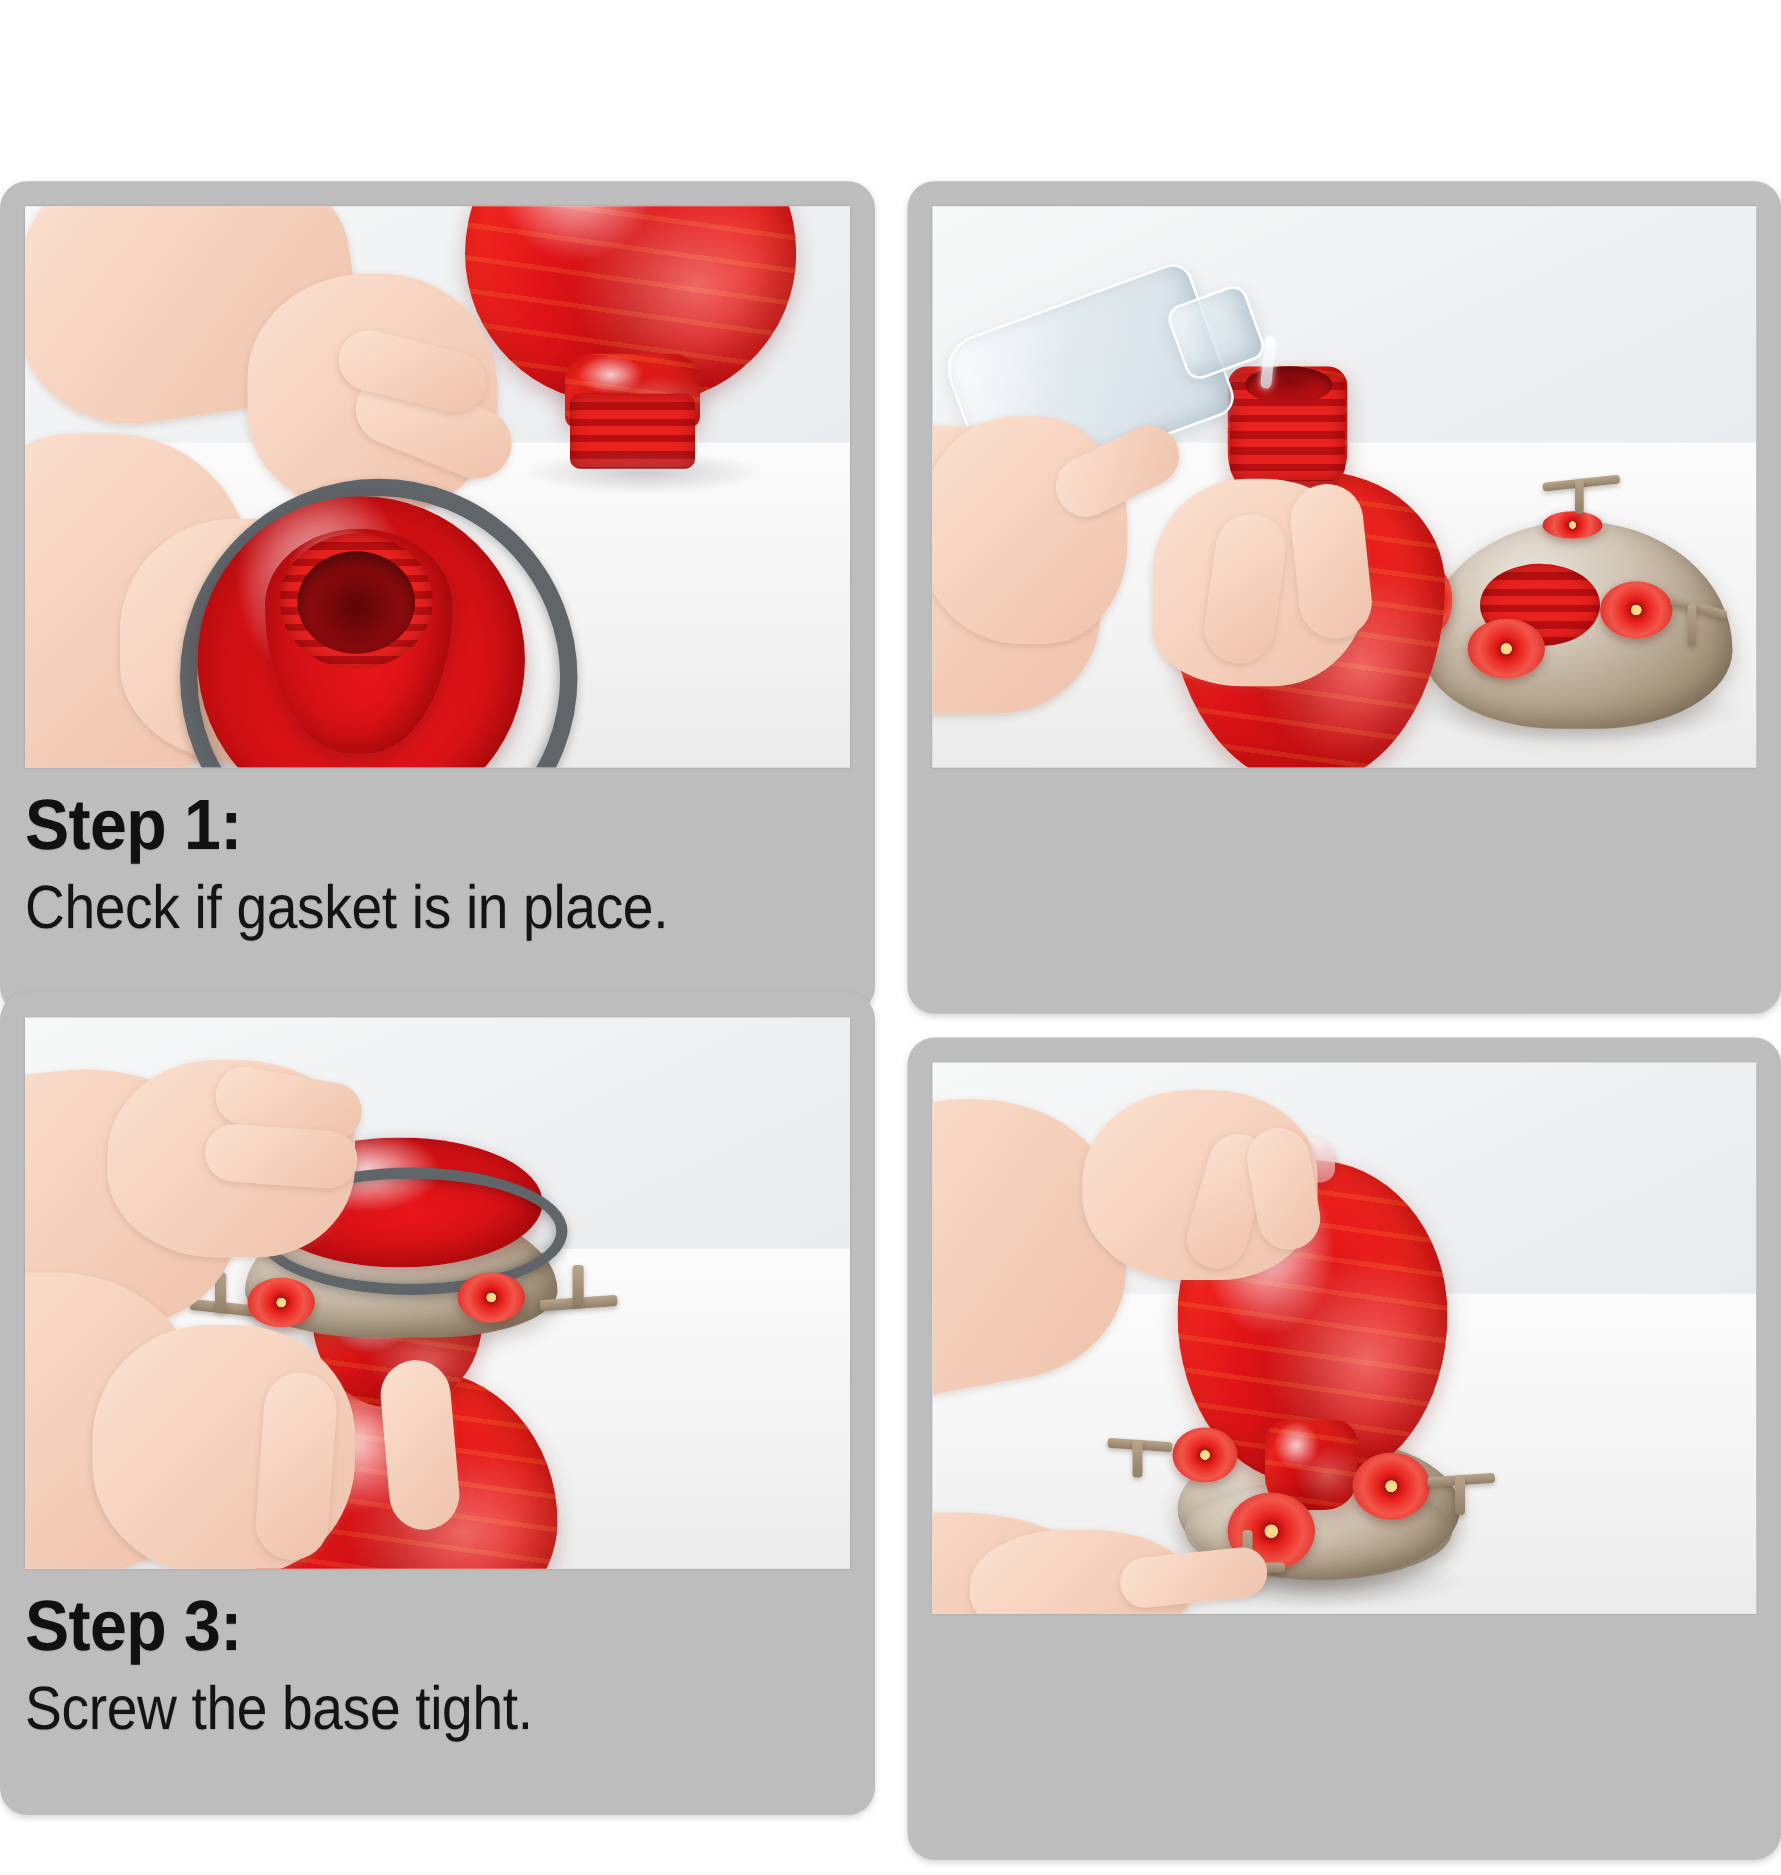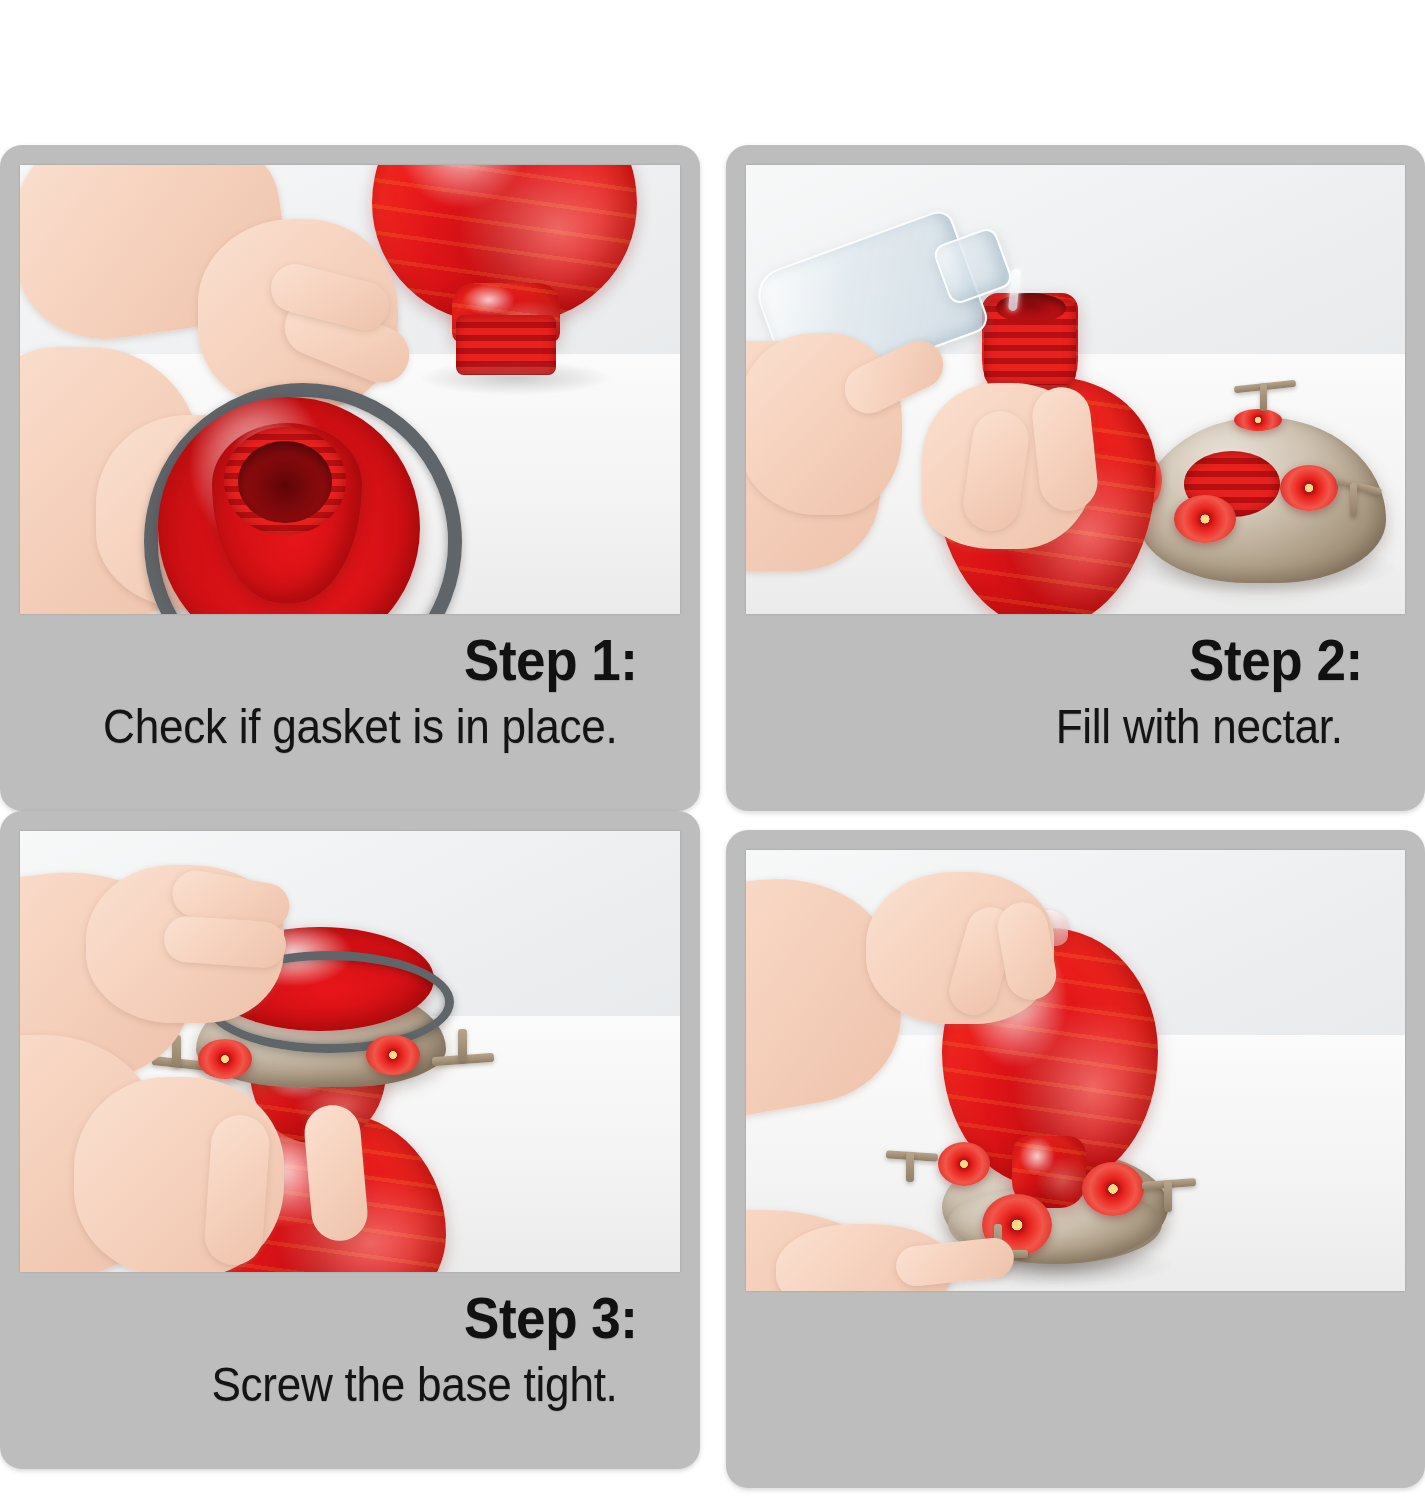--- a/index.html
+++ b/index.html
@@ -46,33 +46,32 @@
     text-shadow: 0 2px 2px rgba(120,120,120,0.35);
   }
 
   
   .grid {
     position: absolute;
     left: 0;
     top: 145px;
     width: 1425px;
     height: 1345px;
-    text-align: right;
   }
 
   .card {
     position: absolute;
     background: #bdbdbd;
     border-radius: 22px;
     box-shadow: 0 2px 5px rgba(0,0,0,0.16);
     overflow: hidden;
   }
   .card.c1 { left: 0px;   top: 0px;   width: 700px; height: 666px; }
   .card.c2 { left: 726px; top: 0px;   width: 699px; height: 666px; }
-  .card.c3 { left: 0px;   top: 666px; width: 700px; height: 658px; }
+  .card.c3 { left: 0px;   top: 649px; width: 700px; height: 658px; }
   .card.c4 { left: 726px; top: 685px; width: 699px; height: 658px; }
 
   .photo {
     position: absolute;
     left: 20px;
     top: 20px;
     width: 660px;
     height: 449px;
     overflow: hidden;
     background: #f2f2f2;
@@ -302,24 +301,20 @@
 
           <div class="arm" style="left:-96px; top:176px; width:230px; height:230px; border-radius:40% 48% 36% 34% / 48% 42% 34% 40%;"></div>
           <div class="hand" style="left:-8px; top:168px; width:164px; height:182px; border-radius:46% 44% 40% 48% / 44% 48% 44% 42%;"></div>
           <div class="finger" style="left:96px; top:188px; width:104px; height:48px; border-radius:26px; transform:rotate(-26deg);"></div>
 
           <div class="hand" style="left:176px; top:218px; width:172px; height:166px; border-radius:44% 48% 44% 42% / 46% 42% 48% 46px;"></div>
           <div class="finger" style="left:222px; top:246px; width:56px; height:120px; border-radius:28px; transform:rotate(8deg);"></div>
           <div class="finger" style="left:290px; top:222px; width:58px; height:124px; border-radius:30px; transform:rotate(-6deg);"></div>
         </div>
       </div>
-      <div class="caption">
-        <div class="step-label">Step 2:</div>
-        <div class="step-desc">Fill with nectar.</div>
-      </div>
     </div>
 
     <div class="card c3">
       <div class="photo">
         <div class="scene">
           <div class="bg-white"></div>
           <div class="bg-table"></div>
 
           <div class="glass-red" style="left:176px; top:282px; width:250px; height:210px; border-radius:44% 44% 38% 38% / 58% 58% 42% 42%;"></div>
           <div class="glass-red" style="left:230px; top:216px; width:136px; height:96px; border-radius:34% 34% 46% 46% / 26% 26% 74% 74%;"></div>

